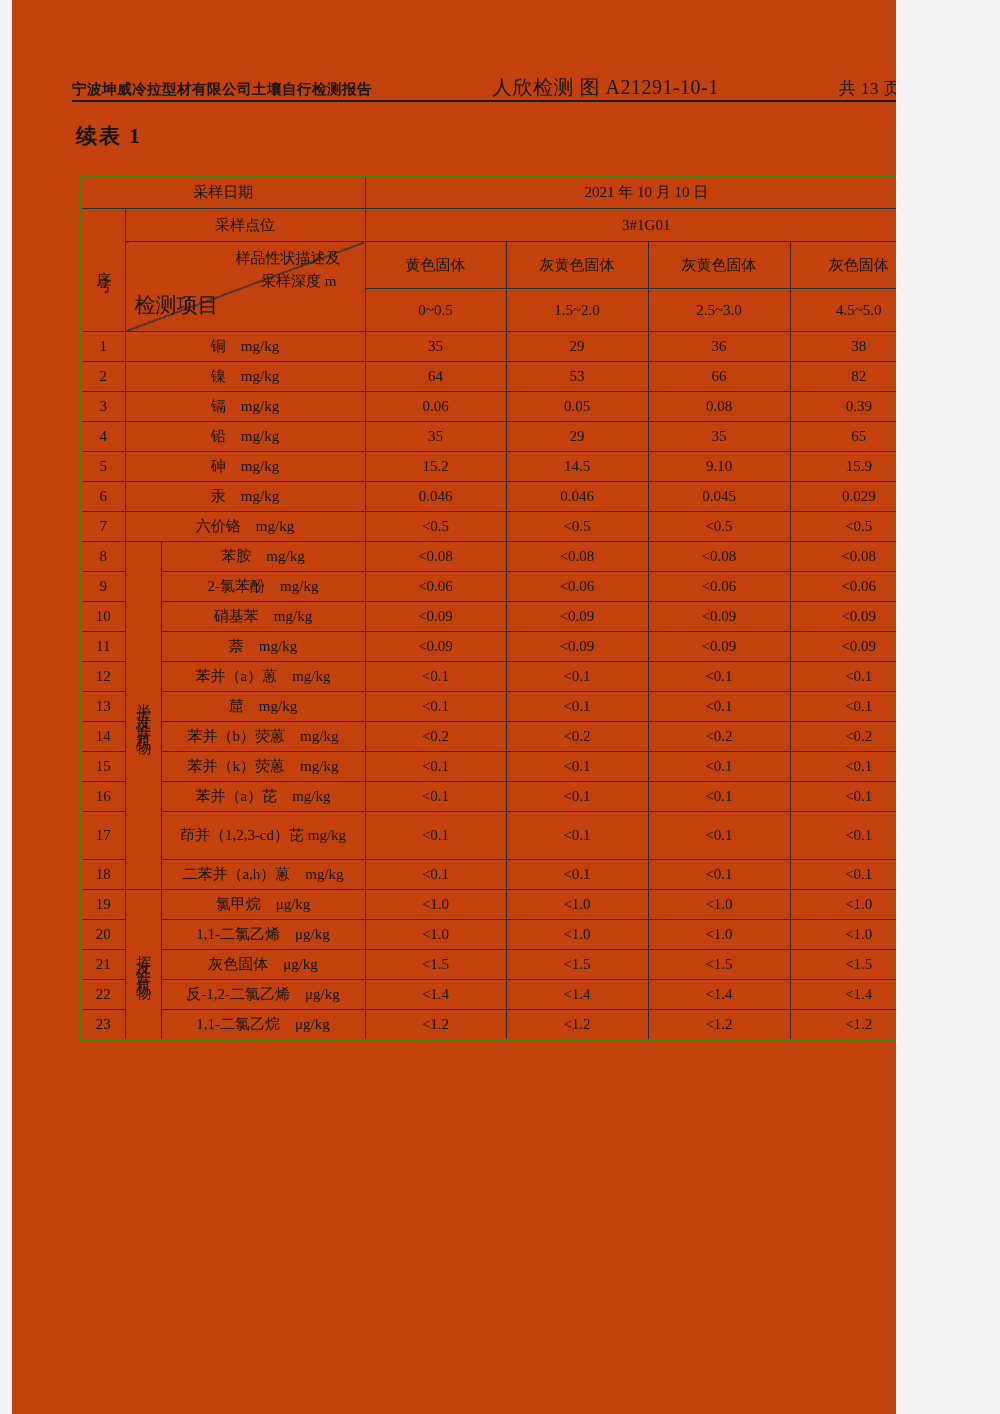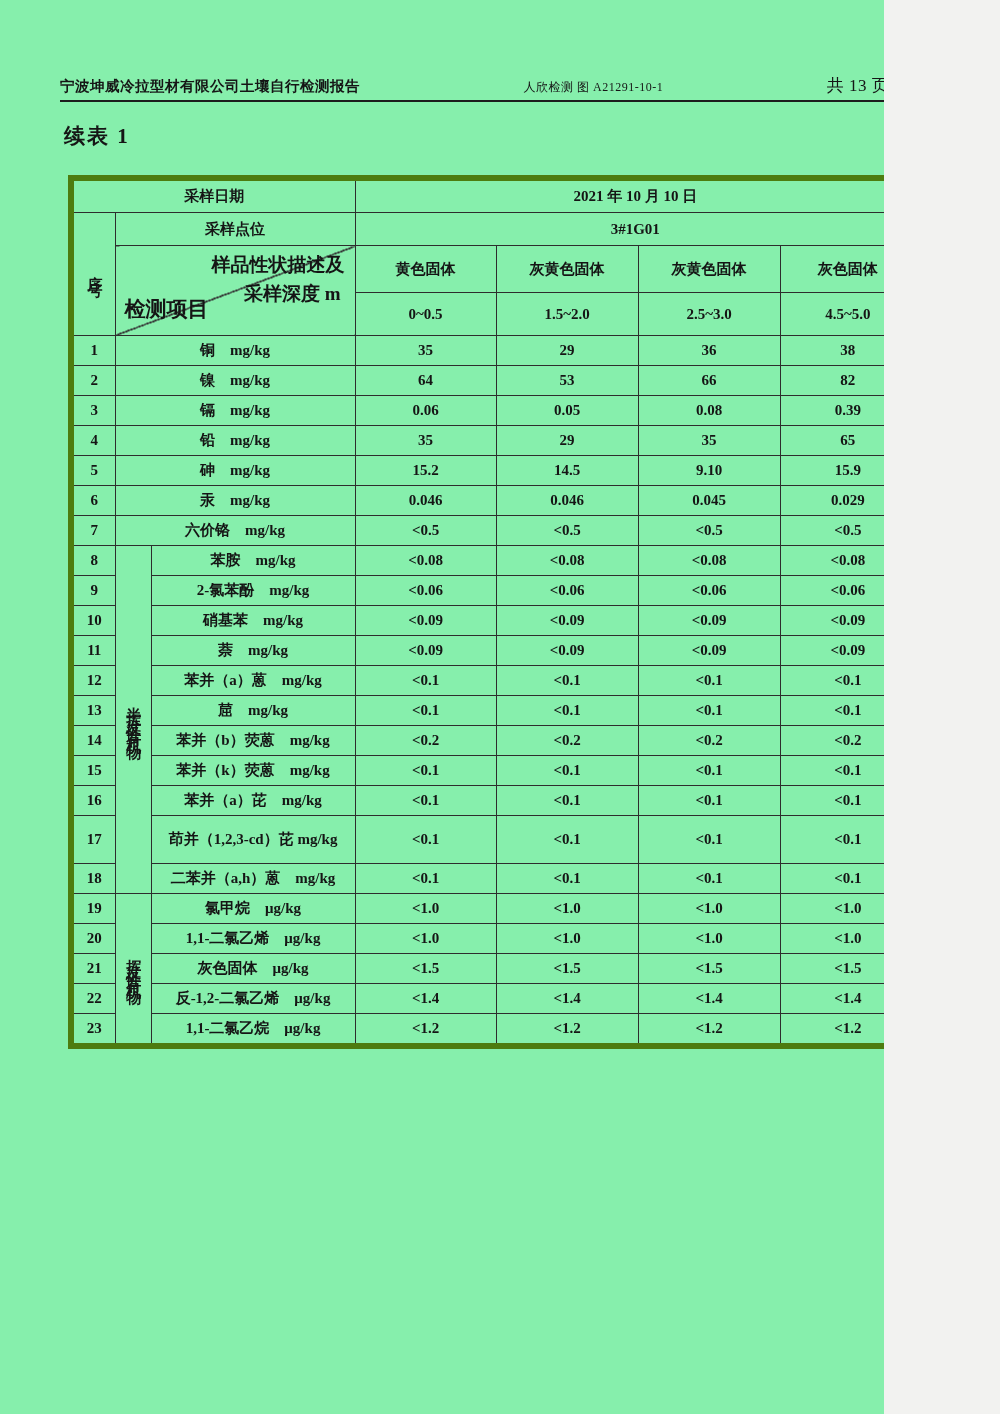--- a/index.html
+++ b/index.html
@@ -5,47 +5,47 @@
   html,body { margin:0; padding:0; }
   body {
     width:1000px; height:1414px;
     background:#f2f2f0;
     font-family:"Liberation Serif","DejaVu Serif",serif;
     color:#151515;
   }
   .page {
     position:relative;
     width:884px; height:1414px;
-    background:#86efac;
+    background:#c2410c;
     overflow:hidden;
+    margin-left:12px;
   }
   
   .pg-header {
     position:absolute; top:74px; left:60px; width:878px;
     display:flex; justify-content:space-between; align-items:baseline;
     font-size:14.5px; letter-spacing:0.5px; white-space:nowrap;
   }
   .pg-header .h-left   { font-weight:600; }
-  .pg-header .h-center { font-size:12px; }
+  .pg-header .h-center { font-size:20px; }
   .pg-header .h-right  { font-size:17px; }
   .header-rule {
     position:absolute; top:100px; left:60px; width:878px; height:2px;
     background:#1d1d1d;
   }
   
   .cont-title {
     position:absolute; top:122px; left:64px;
     font-size:21px; font-weight:bold; letter-spacing:2px;
   }
   
   .table-wrap { position:absolute; top:175px; left:68px; }
   table.report {
     border-collapse:collapse; table-layout:fixed; width:847px;
-    border:6px solid #4d7c0f;
-    font-weight:bold;
+    border:2px solid #4d7c0f;
   }
   table.report td {
     border:1px solid #2d2d2d;
     text-align:center; vertical-align:middle;
     font-size:15px; padding:0 3px;
     line-height:1.25;
   }
   tr.r-date  td { height:31px; }
   tr.r-point td { height:32px; }
   tr.r-desc  td { height:46px; }
@@ -67,22 +67,22 @@
   
   .diag-cell {
     position:relative; padding:0 !important;
     background:linear-gradient(to bottom right,
       transparent calc(50% - 0.8px),
       #333 calc(50% - 0.8px),
       #333 calc(50% + 0.8px),
       transparent calc(50% + 0.8px));
   }
   .diag-top {
-    position:absolute; top:5px; right:10px;
-    text-align:right; line-height:1.5; font-size:19px;
+    position:absolute; top:5px; right:24px;
+    text-align:right; line-height:1.5; font-size:15px;
   }
   .diag-top .l2 { padding-right:4px; }
   .diag-bottom {
     position:absolute; left:9px; bottom:13px; font-size:21px;
   }
 </style>
 </head>
 <body>
 
 <div class="page">

